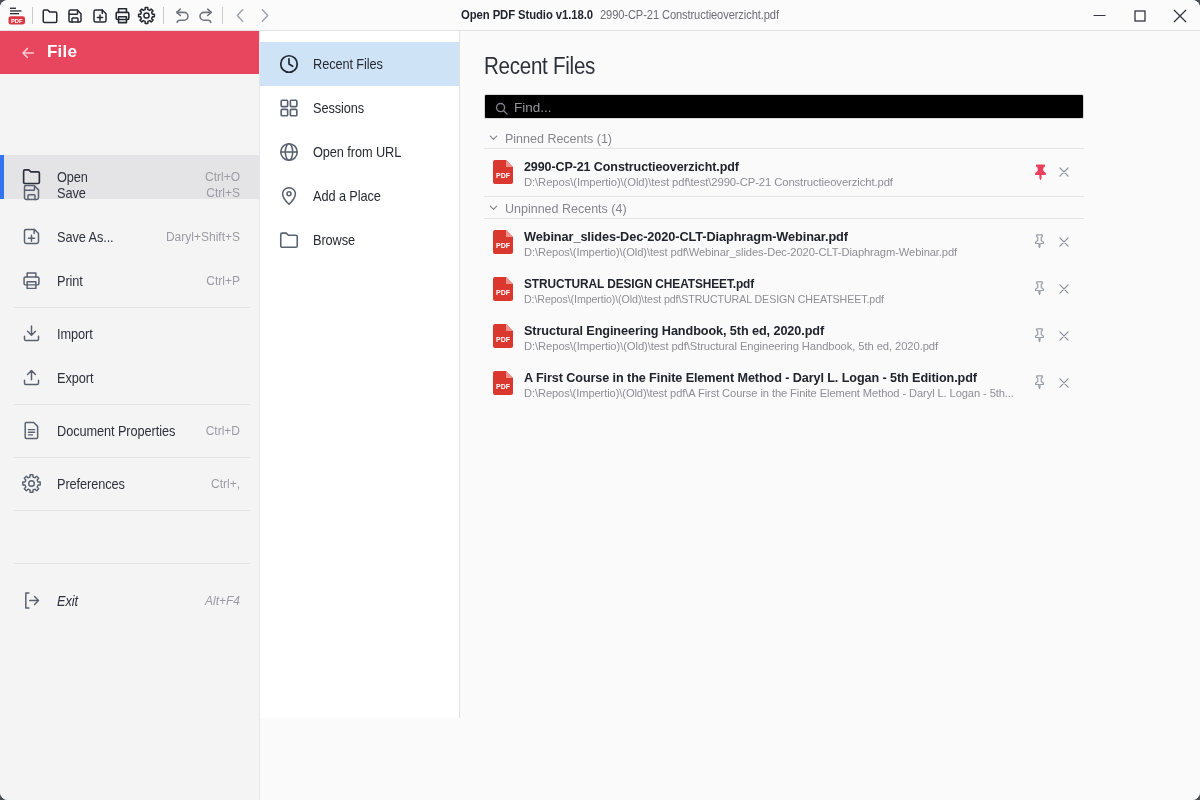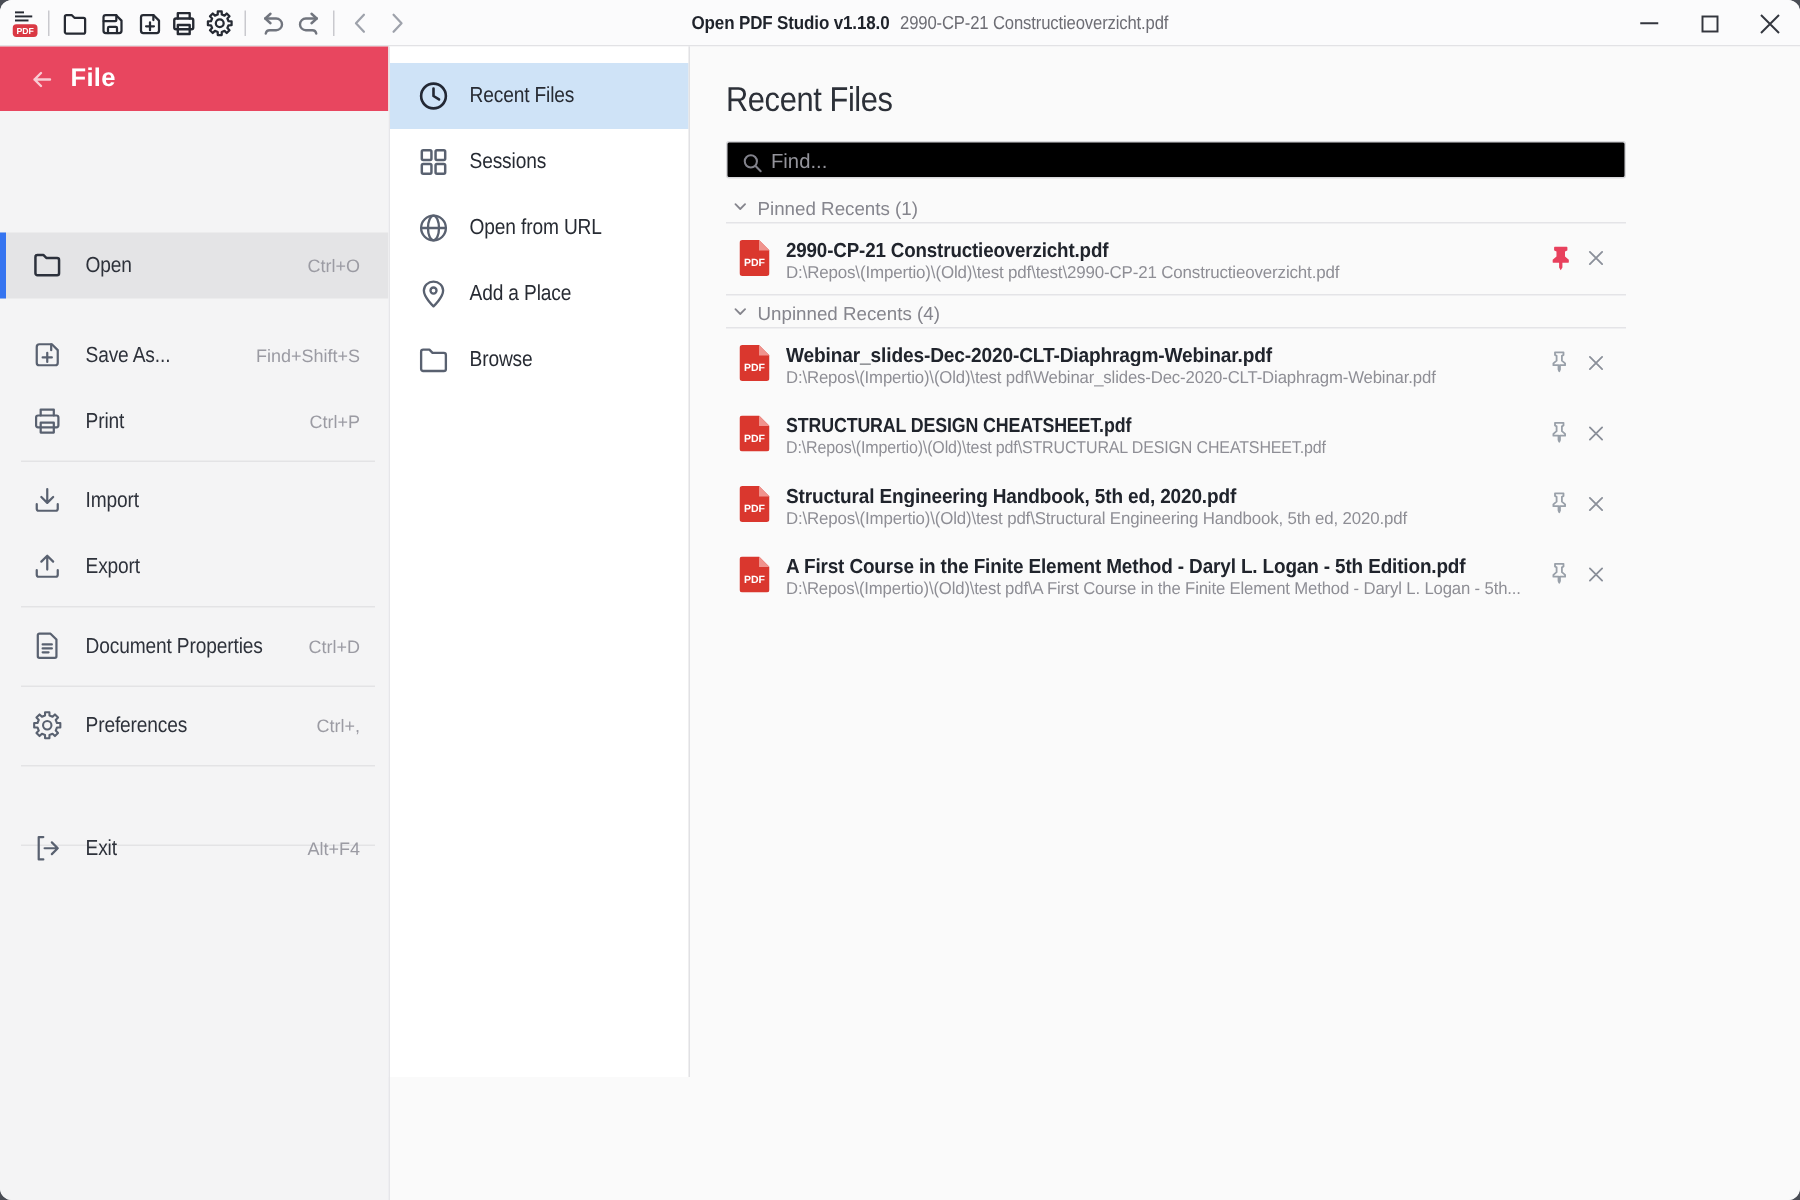--- a/index.html
+++ b/index.html
@@ -159,28 +159,37 @@
       <div class="lbl">File</div>
     </div>
 
     <div class="mitem sel" style="top:96px;margin-top:28px;">
       <svg width="21" height="21" viewBox="0 0 24 24" fill="none" stroke="#2c313c" stroke-width="1.9" stroke-linejoin="round" stroke-linecap="round">
           <path d="M3 7.5 V6 C3 5.2 3.7 4.5 4.5 4.5 H9 l2.3 2.3 h8.2 C20.3 6.8 21 7.5 21 8.3 v10.2 c0 .8-.7 1.5-1.5 1.5 h-15 C3.7 20 3 19.3 3 18.5 V7.5 z"></path>
         </svg>
       <div class="txt">Open</div>
         <div class="sc">Ctrl+O</div>
     </div>
+    <div class="mitem" style="top:140px;">
+      <svg width="21" height="21" viewBox="0 0 24 24" fill="none" stroke="#596170" stroke-width="1.7" stroke-linejoin="round" stroke-linecap="round">
+          <path d="M4 6 c0-1.1.9-2 2-2 h9 L20 9 V18 c0 1.1-.9 2-2 2 H6 c-1.1 0-2-.9-2-2 z"></path>
+          <path d="M4.2 9.5 h10.3 c.6 0 .9-.3 .9-.9 V4.2"></path>
+          <path d="M8 20 v-4.5 c0-.6.4-1 1-1 h6 c.6 0 1 .4 1 1 V20"></path>
+        </svg>
+      <div class="txt">Save</div>
+        <div class="sc">Ctrl+S</div>
+    </div>
     <div class="mitem" style="top:184px;">
       <svg width="21" height="21" viewBox="0 0 24 24" fill="none" stroke="#596170" stroke-width="1.7" stroke-linejoin="round" stroke-linecap="round">
           <path d="M4 6 c0-1.1.9-2 2-2 h9.5 L20 8.5 V18 c0 1.1-.9 2-2 2 H6 c-1.1 0-2-.9-2-2 z"></path>
           <path d="M15 4 v4.5"></path>
           <path d="M12 10.5 v7 M8.5 14 h7"></path>
         </svg>
       <div class="txt">Save As...</div>
-        <div class="sc">Find+Shift+S</div>
+        <div class="sc">Daryl+Shift+S</div>
     </div>
     <div class="mitem" style="top:228px;">
       <svg width="21" height="21" viewBox="0 0 24 24" fill="none" stroke="#596170" stroke-width="1.7" stroke-linejoin="round" stroke-linecap="round">
           <path d="M7 8 V3.5 h10 V8"></path>
           <rect x="3.5" y="8" width="17" height="9" rx="1.5"></rect>
           <path d="M7 13.5 h10 V21 H7 z"></path>
         </svg>
       <div class="txt">Print</div>
         <div class="sc">Ctrl+P</div>
     </div>
@@ -212,21 +221,21 @@
     <div class="mitem" style="top:431px;">
       <svg width="21" height="21" viewBox="0 0 24 24" fill="none" stroke="#596170" stroke-width="1.6" stroke-linejoin="round">
           <circle cx="12" cy="12" r="3.2"></circle>
           <path d="M10.34 2.04 L13.66 2.04 L13.70 4.59 L16.04 5.56 L17.87 3.78 L20.22 6.13 L18.44 7.96 L19.41 10.30 L21.96 10.34 L21.96 13.66 L19.41 13.70 L18.44 16.04 L20.22 17.87 L17.87 20.22 L16.04 18.44 L13.70 19.41 L13.66 21.96 L10.34 21.96 L10.30 19.41 L7.96 18.44 L6.13 20.22 L3.78 17.87 L5.56 16.04 L4.59 13.70 L2.04 13.66 L2.04 10.34 L4.59 10.30 L5.56 7.96 L3.78 6.13 L6.13 3.78 L7.96 5.56 L10.30 4.59 Z"></path>
         </svg>
       <div class="txt">Preferences</div>
         <div class="sc">Ctrl+,</div>
     </div>
     <div class="msep" style="top:479px;"></div>
     <div class="msep" style="top:532px;"></div>
-    <div class="mitem" style="top:513px;">
+    <div class="mitem" style="top:548px;font-style:italic;">
       <svg width="21" height="21" viewBox="0 0 24 24" fill="none" stroke="#596170" stroke-width="1.7" stroke-linecap="round" stroke-linejoin="round">
           <path d="M9 3.5 H5.5 v17 H9"></path>
           <path d="M20 12 H10 M15.5 7.5 l4.5 4.5 -4.5 4.5"></path>
         </svg>
       <div class="txt">Exit</div>
         <div class="sc">Alt+F4</div>
     </div>
   </div>
 
   <div class="midpanel">

